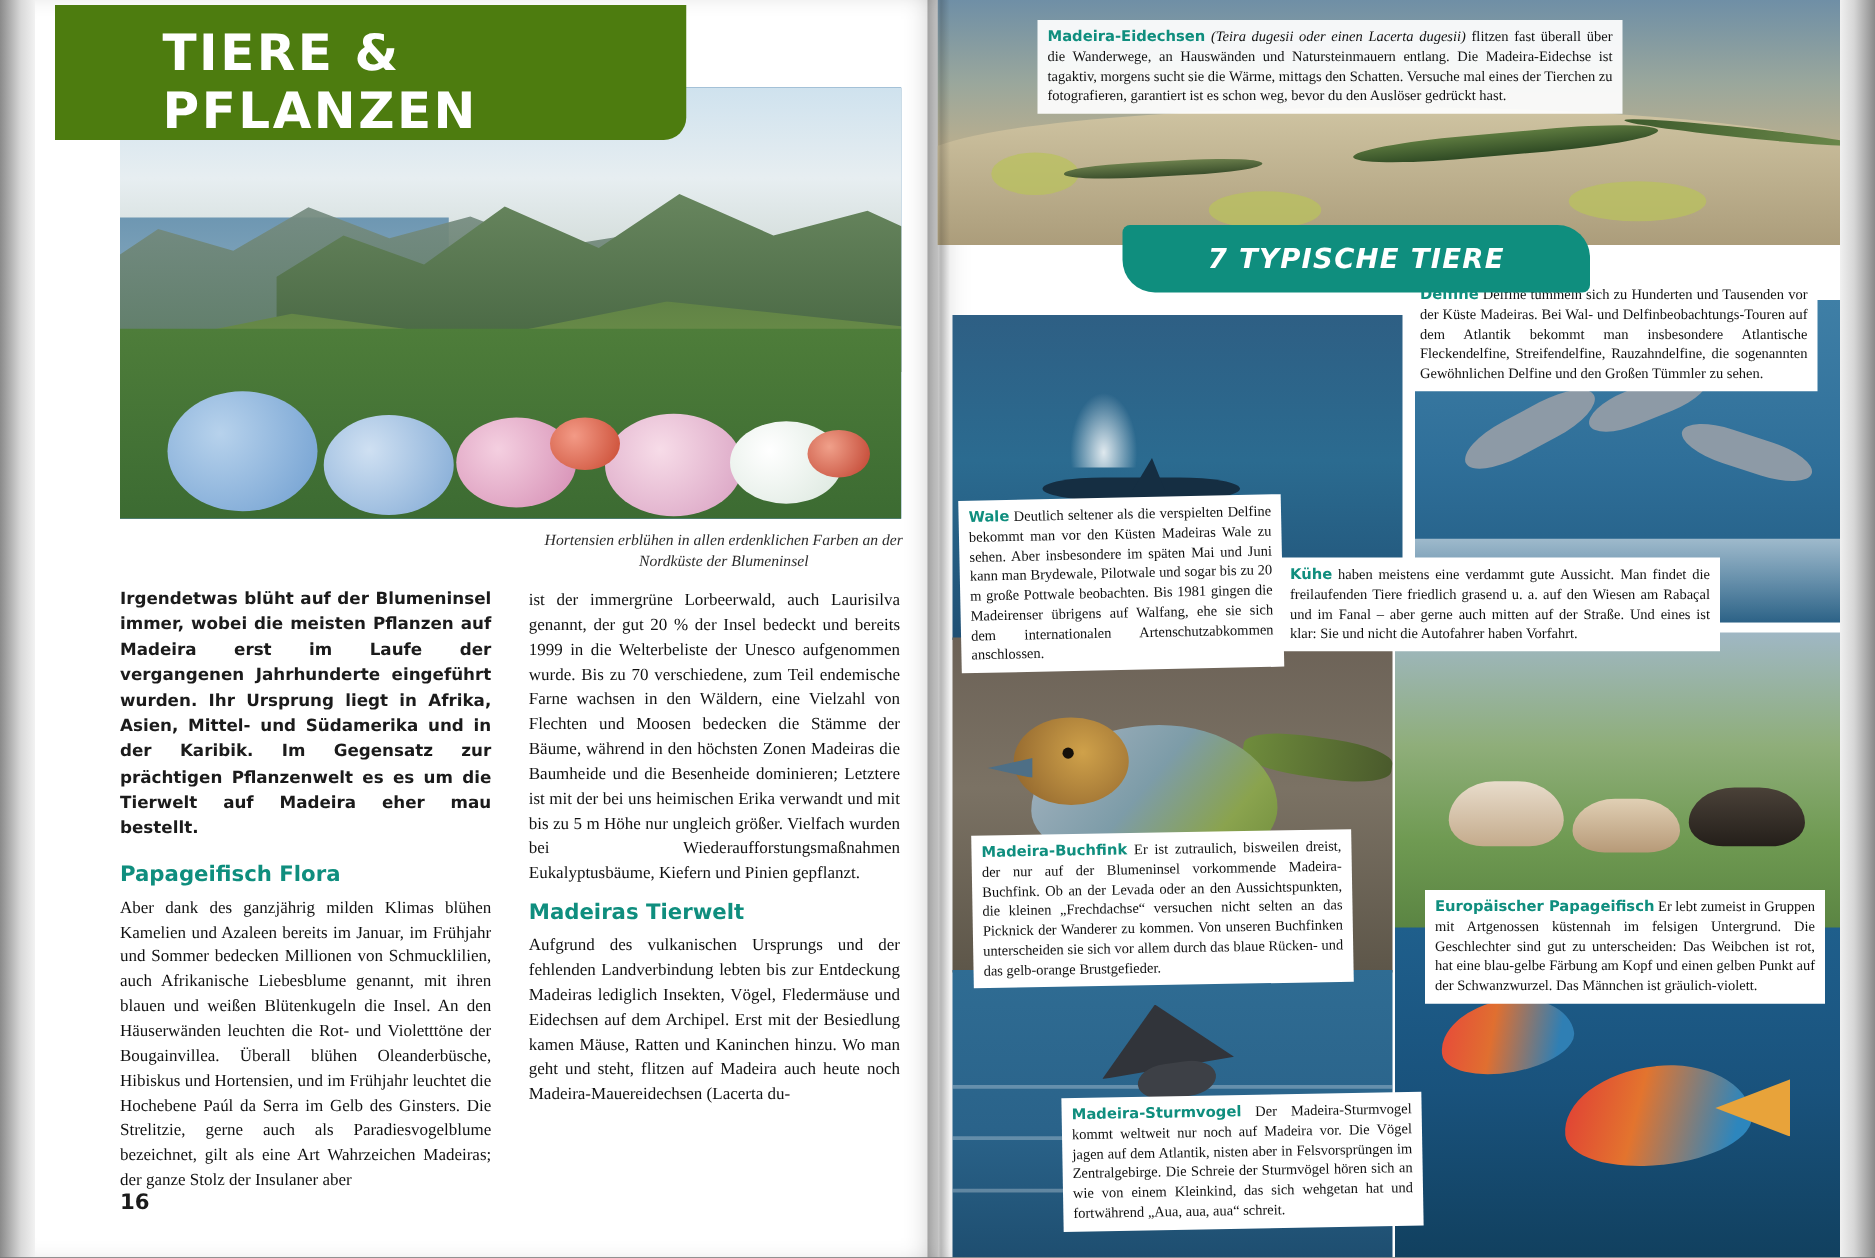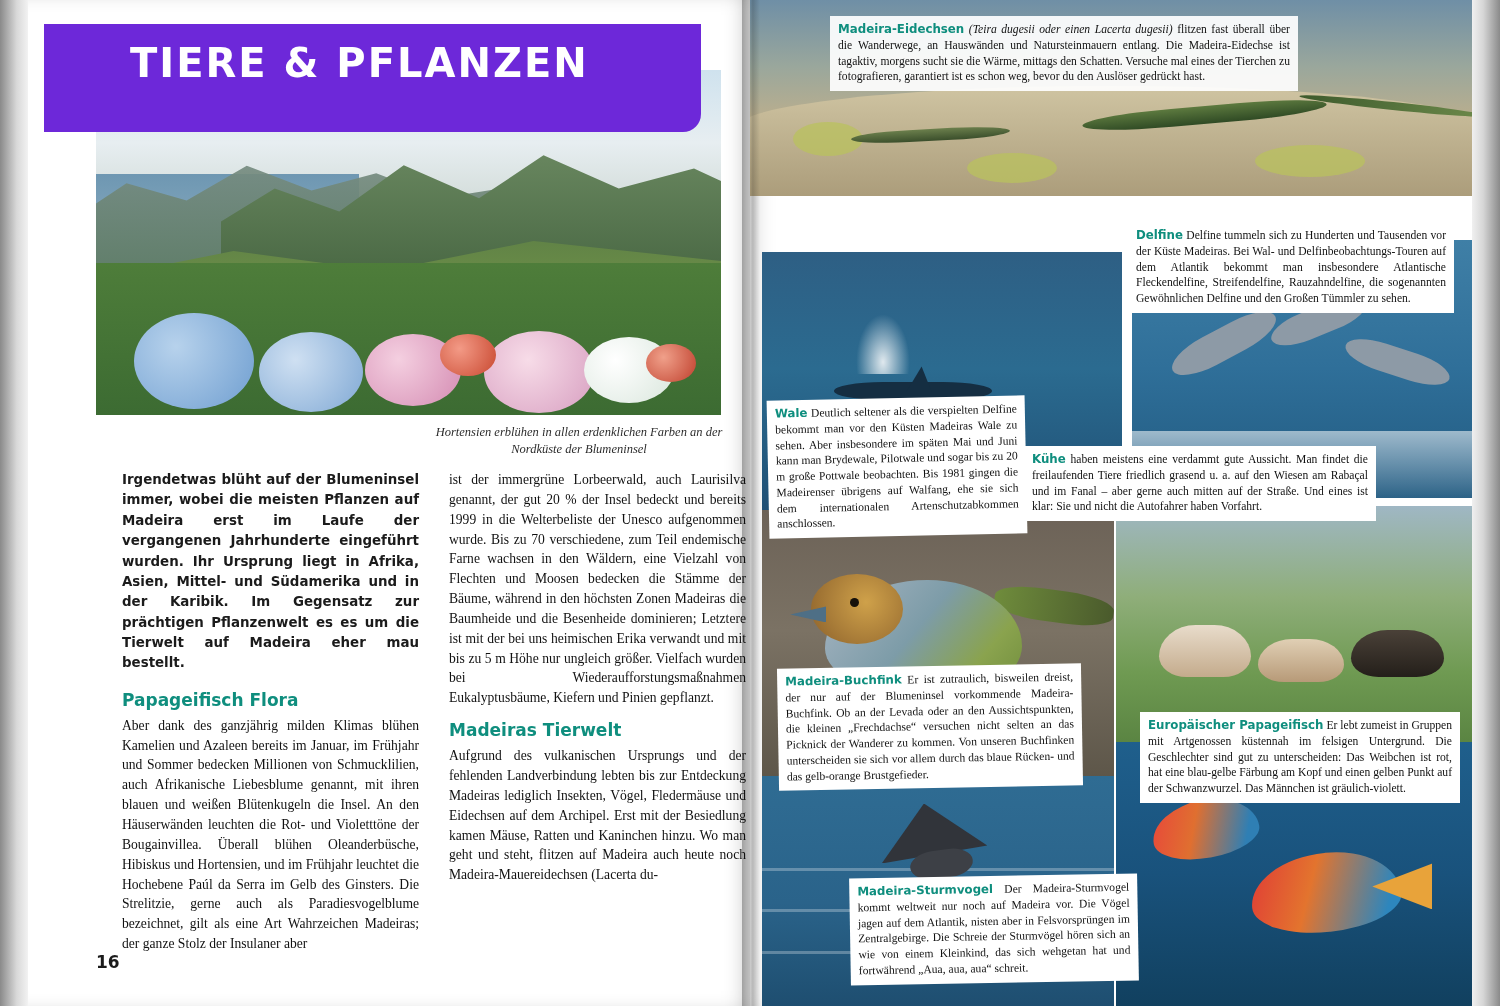--- a/index.html
+++ b/index.html
@@ -57,24 +57,24 @@
     position: absolute;
     left: 1472px; top: 0; width: 28px; height: 1006px;
     background: linear-gradient(to left, #8a8a8a, #d6d6d6 60%, #f0f0f0);
     z-index: 5;
   }
 
   
   .title-block {
     position: absolute;
     left: 16px;
-    top: 24px;
-    width: 657px;
+    top: 4px;
+    width: 505px;
     height: 108px;
-    background: #6d28d9;
+    background: #4d7c0f;
     border-radius: 0 0 18px 0;
     z-index: 3;
   }
   .title-main {
     position: absolute;
     left: 86px;
     top: 16px;
     color: #ffffff;
     font-family: "DejaVu Sans", sans-serif;
     font-weight: bold;
@@ -155,21 +155,20 @@
   }
 
   .columns {
     position: absolute;
     left: 68px;
     top: 470px;
     width: 625px;
     height: 480px;
     display: flex;
     gap: 30px;
-    margin-left: 26px;
   }
   .col { width: 297px; }
   .lead {
     font-family: "DejaVu Sans", sans-serif;
     font-weight: bold;
     font-size: 13.4px;
     line-height: 1.52;
     color: #1b1b1b;
     margin: 0 0 16px 0;
     text-align: justify;
@@ -519,15 +518,18 @@
   <div class="callout co-papagei">
     <b>Europäischer Papageifisch</b>
     <span>Er lebt zumeist in Gruppen mit Artgenossen küstennah im felsigen Untergrund. Die Geschlechter sind gut zu unterscheiden: Das Weibchen ist rot, hat eine blau-gelbe Färbung am Kopf und einen gelben Punkt auf der Schwanzwurzel. Das Männchen ist gräulich-violett.</span>
   </div>
 
   <div class="callout co-sturm">
     <b>Madeira-Sturmvogel</b>
     <span>Der Madeira-Sturmvogel kommt weltweit nur noch auf Madeira vor. Die Vögel jagen auf dem Atlantik, nisten aber in Felsvorsprüngen im Zentralgebirge. Die Schreie der Sturmvögel hören sich an wie von einem Kleinkind, das sich wehgetan hat und fortwährend „Aua, aua, aua“ schreit.</span>
   </div>
 
+  <div class="banner">
+    <span>7 TYPISCHE TIERE</span>
+  </div>
 
   <div class="gutter"></div>
 </div>
 
 </body></html>

